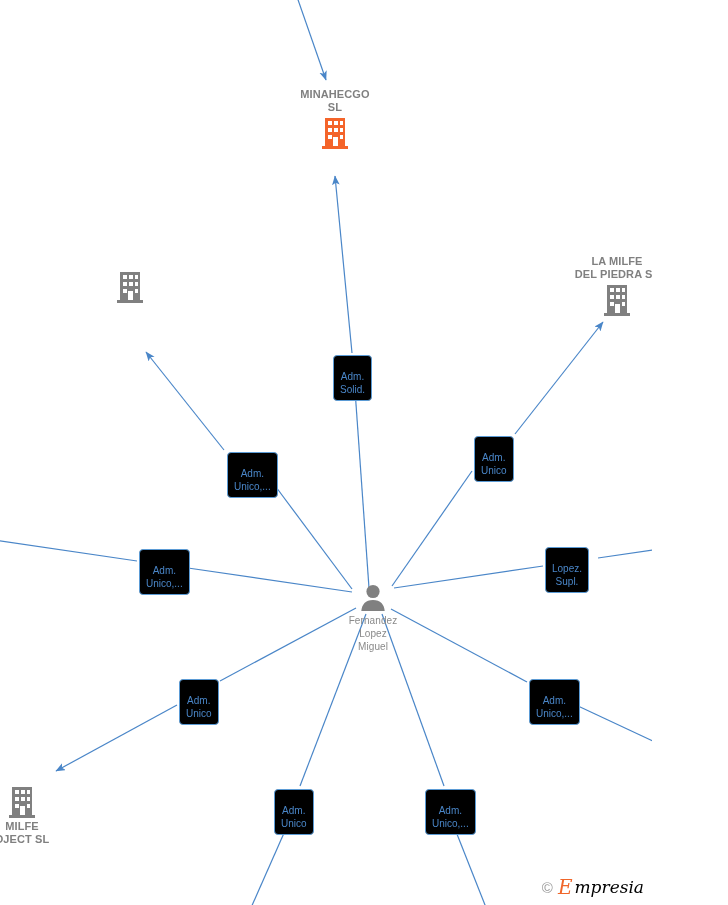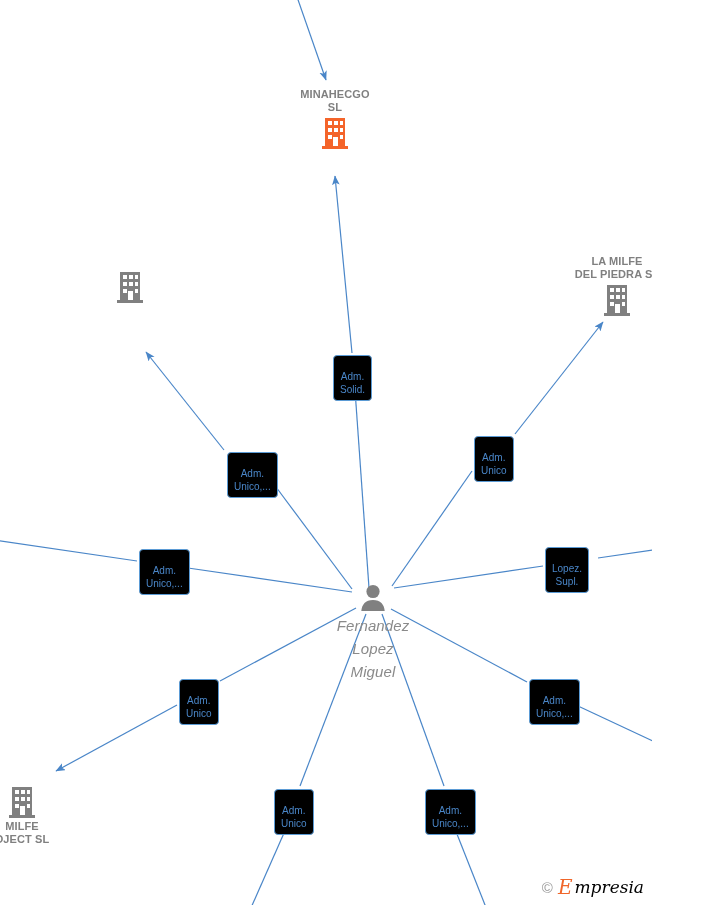--- a/index.html
+++ b/index.html
@@ -34,23 +34,22 @@
     font-size: 11px;
     line-height: 13px;
     color: #808080;
     font-weight: bold;
     letter-spacing: 0.1px;
     white-space: pre-line;
   }
   .node-label.person {
     font-weight: normal;
     color: #8a8a8a;
-    font-size: 15px;
-    line-height: 23px;
-    font-style: italic;
+    font-size: 10px;
+    line-height: 13px;
   }
   .node-icon {
     display: block;
     margin: 2px auto 0 auto;
     line-height: 0;
   }
   .node.below .node-icon {
     margin: 0 auto 1px auto;
   }
   .edge-label {

